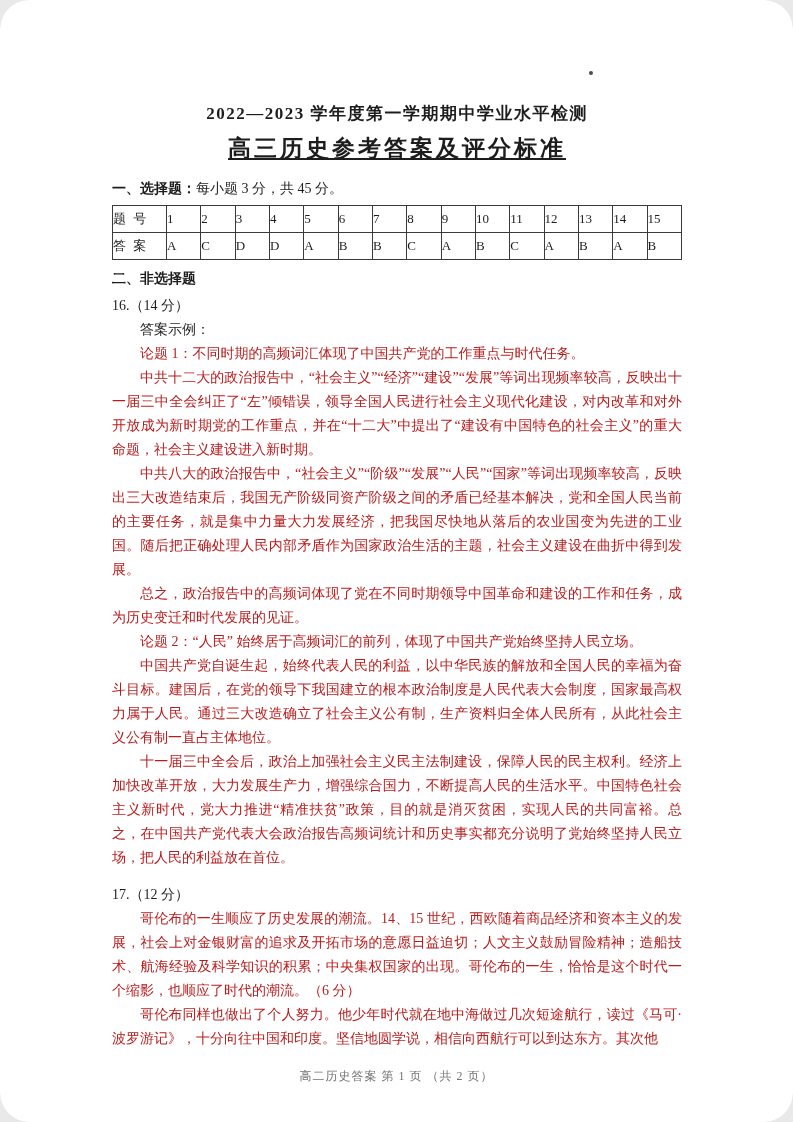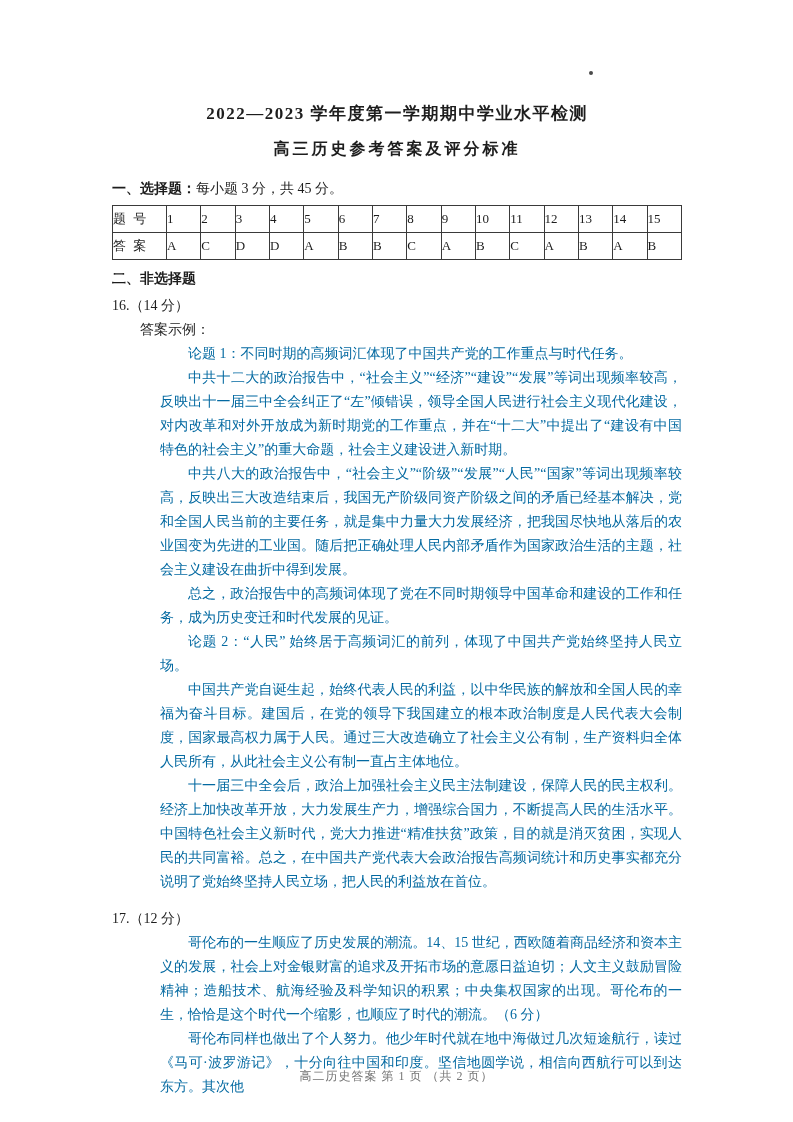--- a/index.html
+++ b/index.html
@@ -1,15 +1,15 @@
 <!DOCTYPE html>
 <html><head>
 <meta charset="utf-8">
 <style>
-  * { margin: 0; padding: 0; box-sizing: border-box; }
+  * { margin: 0; padding: 0; box-sizing: border-box; border-radius: 29px; }
   html, body { background: #e9e9e9; }
   body {
     width: 793px; height: 1122px;
     font-family: "Liberation Serif", "DejaVu Serif", serif;
     color: #1d1d1d;
     position: relative;
     overflow: hidden;
   }
   .page {
     position: absolute; inset: 0;
@@ -21,41 +21,41 @@
     background: #4a4a4a;
   }
   .content {
     position: absolute; left: 112px; top: 102px; width: 570px;
   }
   .title1 {
     font-size: 17px; font-weight: 700; text-align: center;
     letter-spacing: 1.5px; line-height: 24px;
   }
   .title2 {
-    font-size: 16px; font-weight: 700; text-align: center;
-    letter-spacing: 3px; line-height: 32px; margin-top: 7px;
+    font-size: 23px; font-weight: 700; text-align: center;
+    letter-spacing: 3px; line-height: 32px; margin-top: 7px; text-decoration: underline;
   }
   .sec-heading { margin-top: 13px; font-size: 14px; line-height: 22px; }
   .bold { font-weight: 700; }
   table.answers {
     width: 100%; border-collapse: collapse; table-layout: fixed;
     margin-top: 5px;
   }
   table.answers td {
     border: 1px solid #3a3a3a;
     height: 27px; text-align: left; vertical-align: middle;
     font-size: 13px; padding: 0;
   }
   td.rowhdr { letter-spacing: 2px; }
   .sec2-heading { margin-top: 7px; font-size: 14px; font-weight: 700; line-height: 24px; }
   .qnum { margin-top: 3px; font-size: 14px; line-height: 24px; }
   .sample-label { font-size: 14px; line-height: 24px; text-indent: 2em; }
   .para {
     font-size: 14px; line-height: 24px;
-    text-align: justify; text-indent: 2em; color: #0369a1; margin-left: 48px;
+    text-align: justify; text-indent: 2em; color: #b91c1c;
   }
   .q17-block { margin-top: 13px; }
   .footer {
     position: absolute; top: 1068px; left: 0; width: 100%;
     text-align: center; font-size: 12px; color: #737373; letter-spacing: 1px;
   }
 </style>
 </head>
 <body>
 

